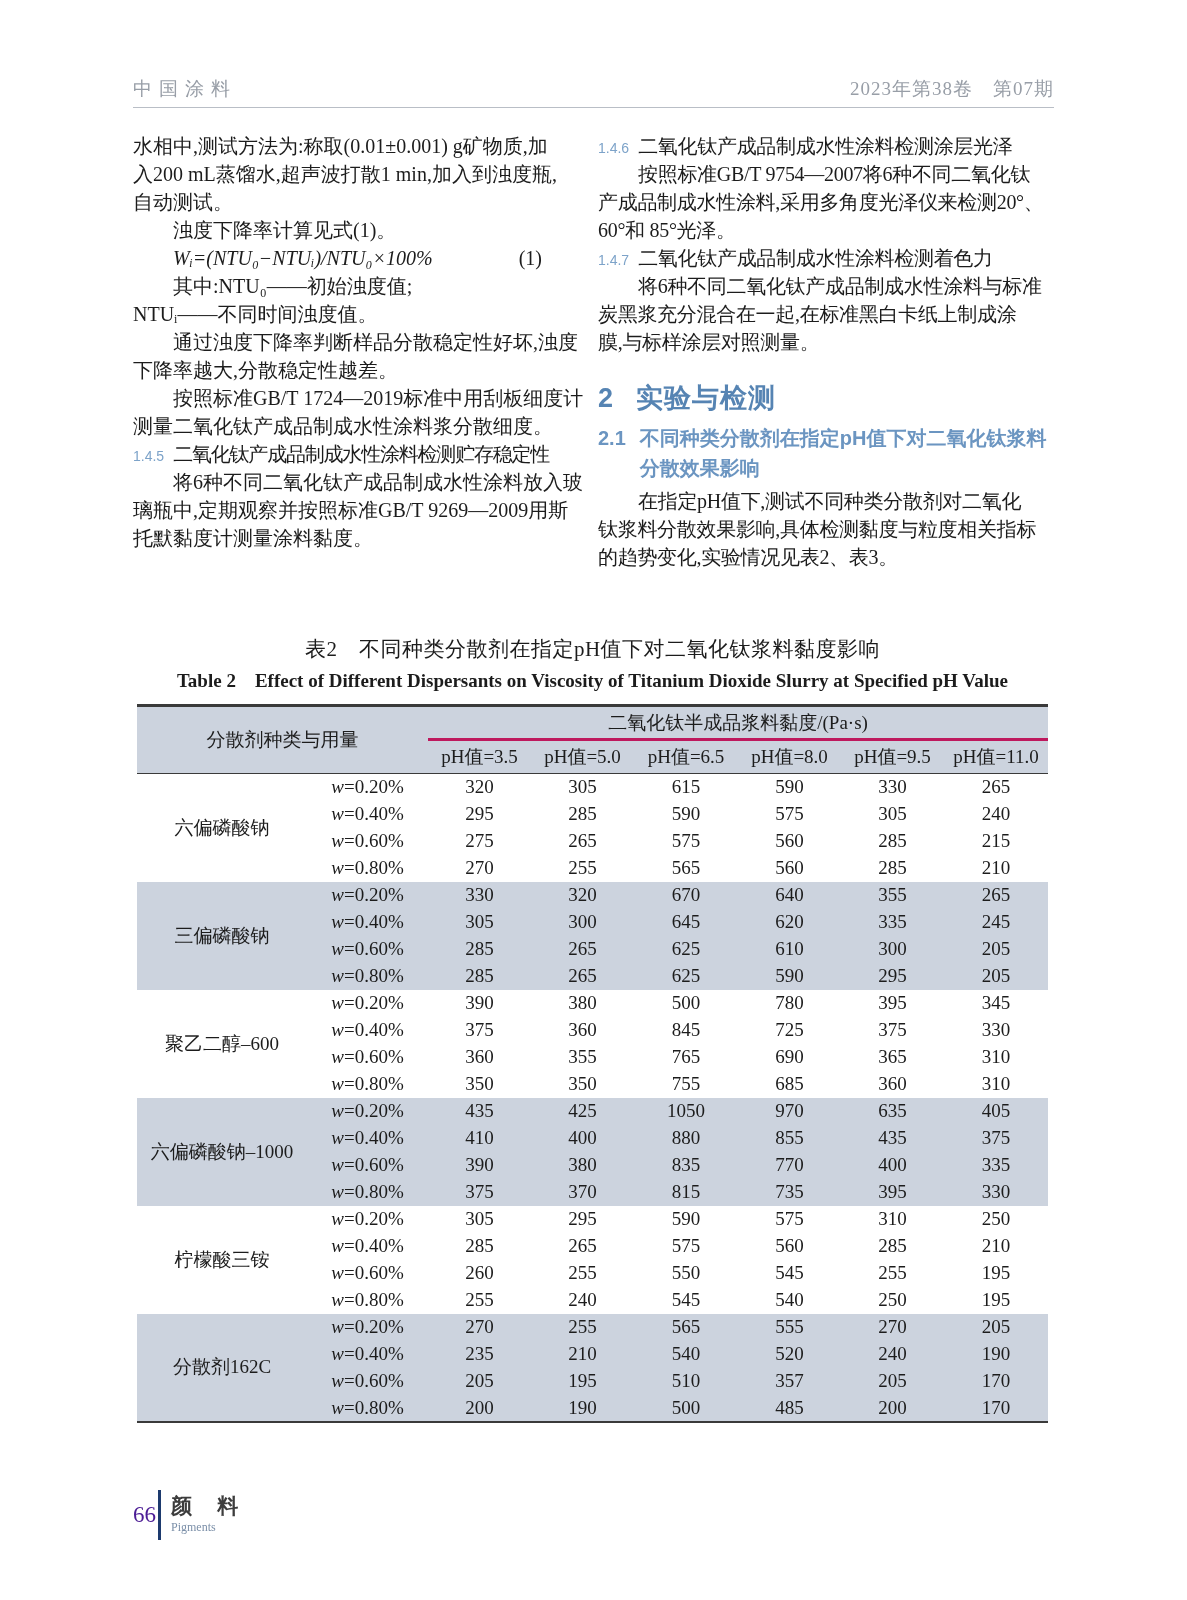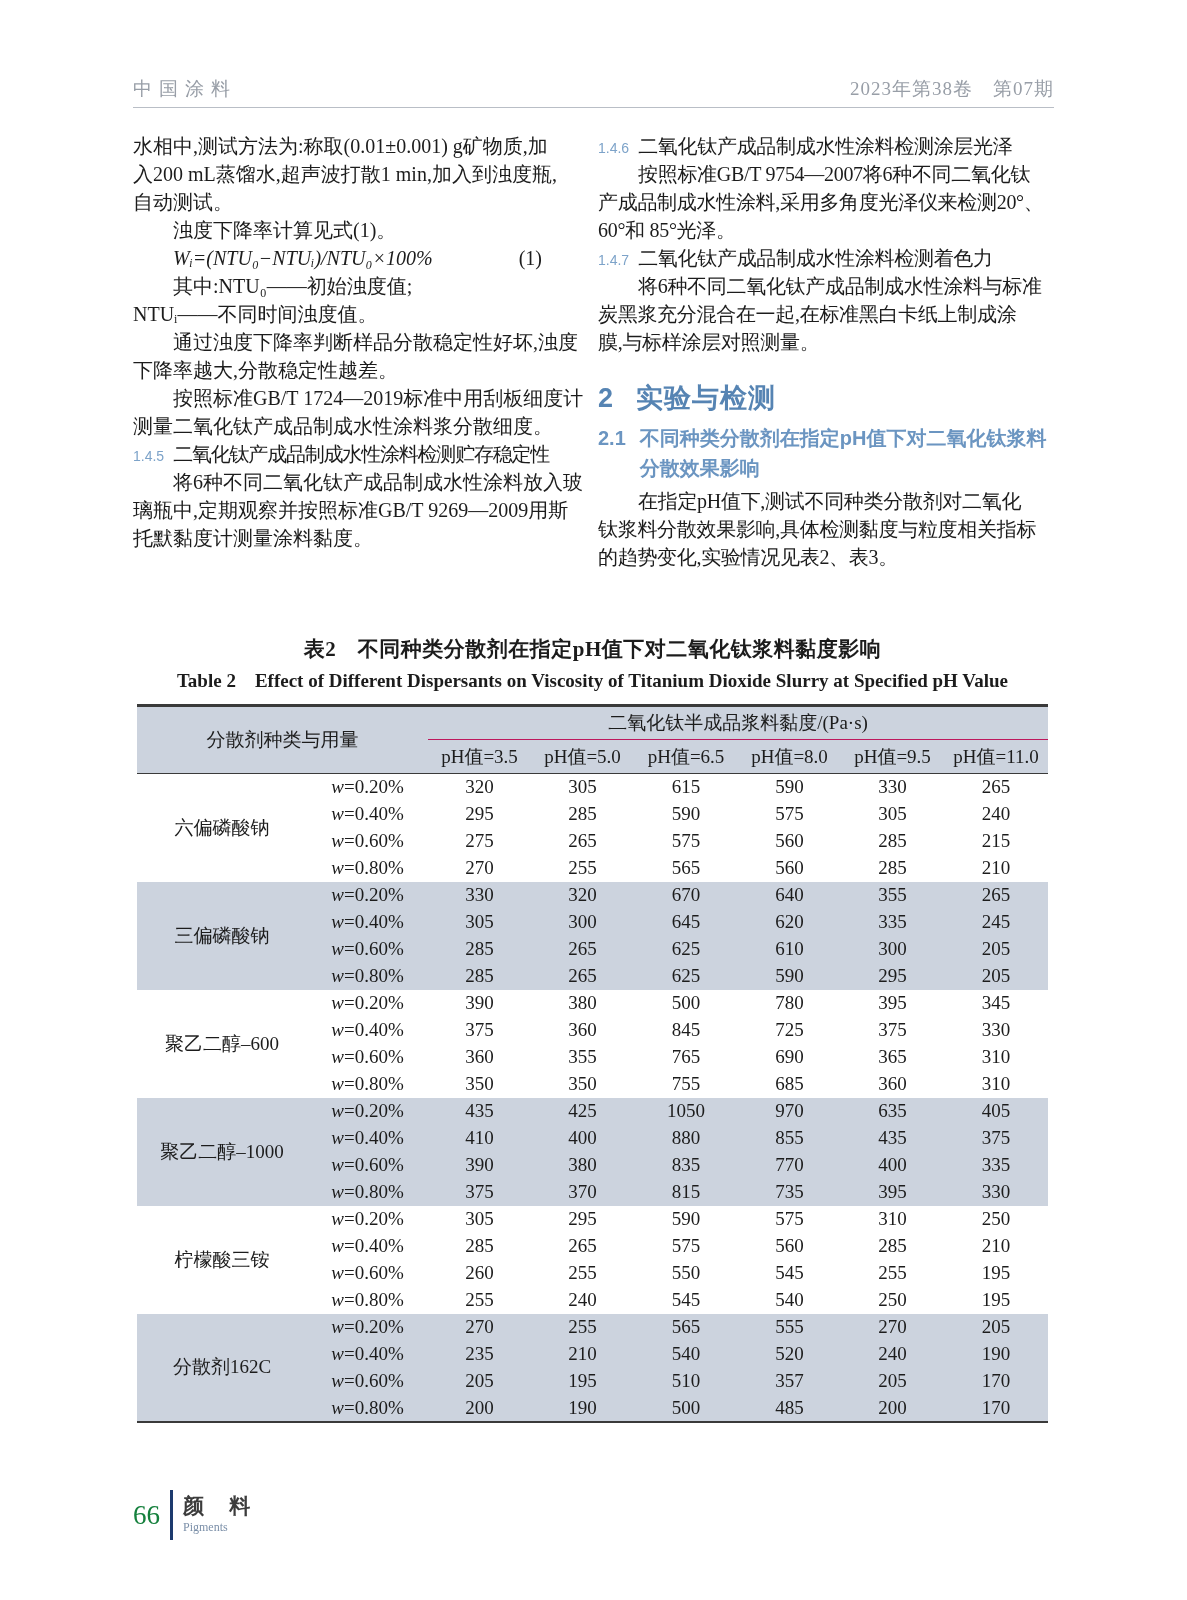--- a/index.html
+++ b/index.html
@@ -43,46 +43,46 @@
   .sec21 {
     margin-top:9px; font-family:"Liberation Sans", sans-serif;
     font-weight:bold; font-size:20px; color:#6b95c1; line-height:30px;
     display:flex;
   }
   .sec21 .num { flex:0 0 auto; margin-right:14px; }
   .sec21-para { margin-top:4px; }
   
   .table-wrap { position:absolute; left:137px; top:634px; width:911px; }
   .tbl-title-cn {
-    text-align:center; font-weight:bold; font-size:21px; height:30px;
+    text-align:center; font-weight:normal; font-size:21px; height:30px;
     line-height:30px; letter-spacing:0.5px;
   }
   .tbl-title-en {
     text-align:center; font-weight:bold; font-size:19px; height:26px;
     line-height:26px; margin-top:4px;
   }
   table.tbl {
     margin-top:10px; width:911px; border-collapse:collapse; table-layout:fixed;
     border-top:3px solid #3a3a3a; border-bottom:2px solid #3a3a3a;
     font-size:19px;
   }
   .tbl th { font-weight:normal; background:#ccd3de; }
   .tbl thead th { height:34px; text-align:center; }
-  .tbl thead .span-h { border-bottom:1px solid #be185d; }
+  .tbl thead .span-h { border-bottom:3px solid #be185d; }
   .tbl thead tr:last-child th, .tbl thead .corner { border-bottom:1px solid #3a3a3a; }
   .tbl td { height:27px; text-align:center; vertical-align:middle; }
   .tbl tr.shade td { background:#ccd3de; }
   .tbl .gname { font-size:19px; }
   .tbl .wlab i { font-family:"Liberation Serif", serif; }
   
   .page-footer {
     position:absolute; left:133px; top:1490px;
     display:flex; align-items:center;
   }
-  .page-num { font-size:27px; color:#15803d; margin-right:10px; }
+  .page-num { font-size:23px; color:#4c1d95; margin-right:2px; }
   .footer-bar { width:3px; height:50px; background:#1d3a6e; margin-right:10px; }
   .footer-cn { font-size:21px; font-weight:bold; color:#3c3c3c; letter-spacing:10px; line-height:24px; }
   .footer-en { font-size:12px; color:#7b8fa8; line-height:18px; }
 </style>
 </head>
 <body>
 
 <div class="page-header">
   <span class="journal-name">中国涂料</span>
   <span class="issue-info">2023年第38卷　第07期</span>
@@ -268,21 +268,21 @@
         <tr class="">
           <td class="wlab"><i>w</i>=0.80%</td>
           <td>350</td>
           <td>350</td>
           <td>755</td>
           <td>685</td>
           <td>360</td>
           <td>310</td>
         </tr>
         <tr class="shade">
-          <td rowspan="4" class="gname">聚乙二醇–1000</td>
+          <td rowspan="4" class="gname">六偏磷酸钠–1000</td>
           <td class="wlab"><i>w</i>=0.20%</td>
           <td>435</td>
           <td>425</td>
           <td>1050</td>
           <td>970</td>
           <td>635</td>
           <td>405</td>
         </tr>
         <tr class="shade">
           <td class="wlab"><i>w</i>=0.40%</td>

